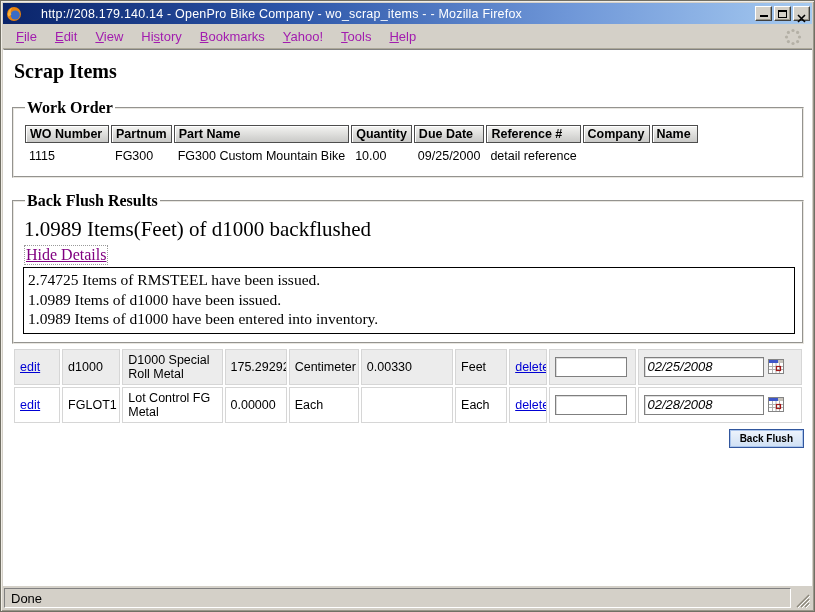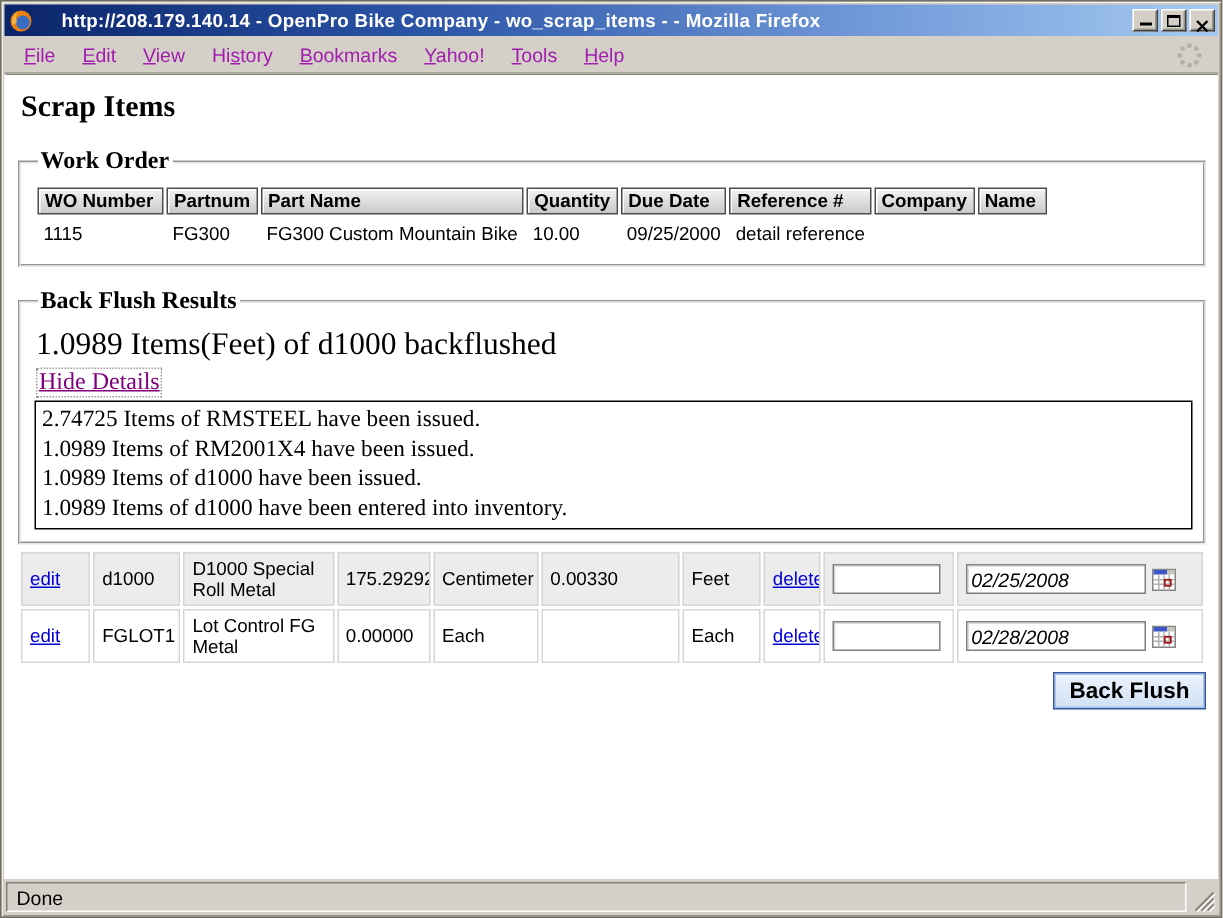--- a/index.html
+++ b/index.html
@@ -7,21 +7,21 @@
   body { font-family:"Liberation Sans", sans-serif; background:#d4d0c8; }
 
   .window { width:815px; height:612px; display:flex; flex-direction:column;
     background:#d4d0c8; border:1px solid #716f64;
     box-shadow: inset 1px 1px 0 #f0ede6, inset -1px -1px 0 #9a968a; padding:2px; }
 
   
   .titlebar { height:21px; flex:0 0 21px; display:flex; align-items:center; gap:3px;
     background:linear-gradient(90deg,#0a246a 0%,#2c55a8 35%,#6f97d8 70%,#a6caf0 100%);
     padding:0 2px 0 3px; }
-  .titlebar-text { color:#fff; font-weight:bold; font-size:12.5px; letter-spacing:.2px;
+  .titlebar-text { color:#fff; font-weight:normal; font-size:12.5px; letter-spacing:.2px;
     white-space:nowrap; overflow:hidden; flex:1;padding-left:16px; }
   .winbtns { display:flex; gap:2px; }
   .winbtn { width:17px; height:15px; background:#d4d0c8; border:1px solid;
     border-color:#fff #404040 #404040 #fff; box-shadow:inset -1px -1px 0 #9a968a;
     display:flex; align-items:flex-end; justify-content:center; padding:2px; cursor:default; }
   .glyph-min { width:8px; height:2px; background:#000; margin-bottom:1px; }
   .glyph-max { width:9px; height:8px; border:1px solid #000; border-top:2px solid #000; margin:auto; }
   .glyph-close { margin:auto; }
 
   
@@ -73,21 +73,21 @@
   .txt-input { border:1px solid #7f7f7f; box-shadow:inset 1px 1px 0 #dcdcdc;
     height:20px; font-size:13px; font-family:"Liberation Sans", sans-serif; padding:1px 3px;
     background:#fff; }
   .qty-input { width:72px; }
   .date-input { width:120px;font-style:italic; }
   .date-wrap { display:flex; align-items:center; gap:4px; }
   .cal-btn { cursor:pointer; line-height:0; }
 
   .btn-row { width:792px; display:flex; justify-content:flex-end; margin-top:4px; }
   .backflush-btn { background:linear-gradient(#eef4fc,#cfe0f4); border:1px solid #31569d;
-    box-shadow:inset 0 0 0 1px #a9c4ec; font-weight:bold; font-size:15px; padding:3px 10px;
+    box-shadow:inset 0 0 0 1px #a9c4ec; font-weight:bold; font-size:10px; padding:3px 10px;
     font-family:"Liberation Sans", sans-serif; cursor:pointer;margin-left:36px; }
 
   
   .statusbar { flex:0 0 23px; display:flex; align-items:stretch; background:#d4d0c8;
     padding:2px 2px 1px 1px; gap:2px; }
   .status-panel { flex:1; border:1px solid; border-color:#808080 #fff #fff #808080;
     display:flex; align-items:center; padding-left:6px; font-size:13px; color:#000; }
   .resize-grip { width:17px; display:flex; align-items:flex-end; justify-content:flex-end; }
 </style>
 </head>
@@ -184,21 +184,20 @@
       </tbody>
         </table>
     </fieldset>
 
     <fieldset class="bf-fieldset">
       <legend>Back Flush Results</legend>
       <div class="bf-summary">1.0989 Items(Feet) of d1000 backflushed</div>
       <a class="bf-link">Hide Details</a>
       <div class="bf-details">
         <div class="bf-line">2.74725 Items of RMSTEEL have been issued.</div>
-        <div class="bf-line">1.0989 Items of RM2001X4 have been issued.</div>
         <div class="bf-line">1.0989 Items of d1000 have been issued.</div>
         <div class="bf-line">1.0989 Items of d1000 have been entered into inventory.</div>
       </div>
     </fieldset>
 
     <table class="scrap-table">
       <colgroup>
         <col style="width:46px">
           <col style="width:58px">
           <col style="width:100px">

